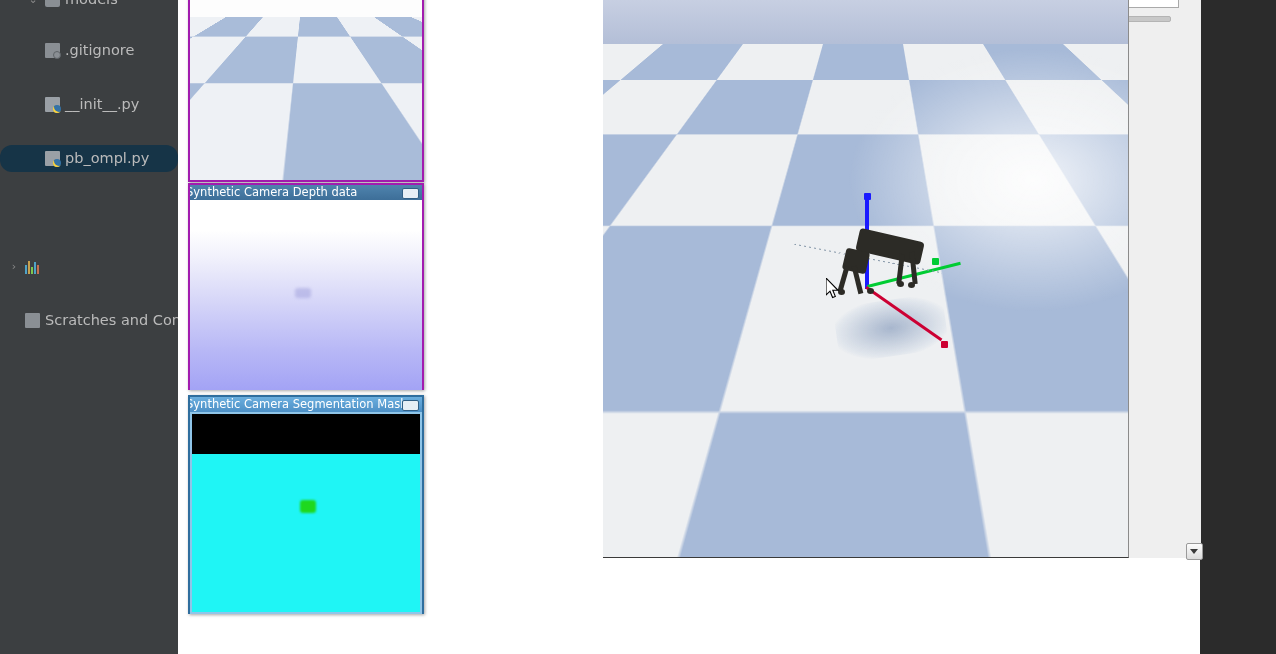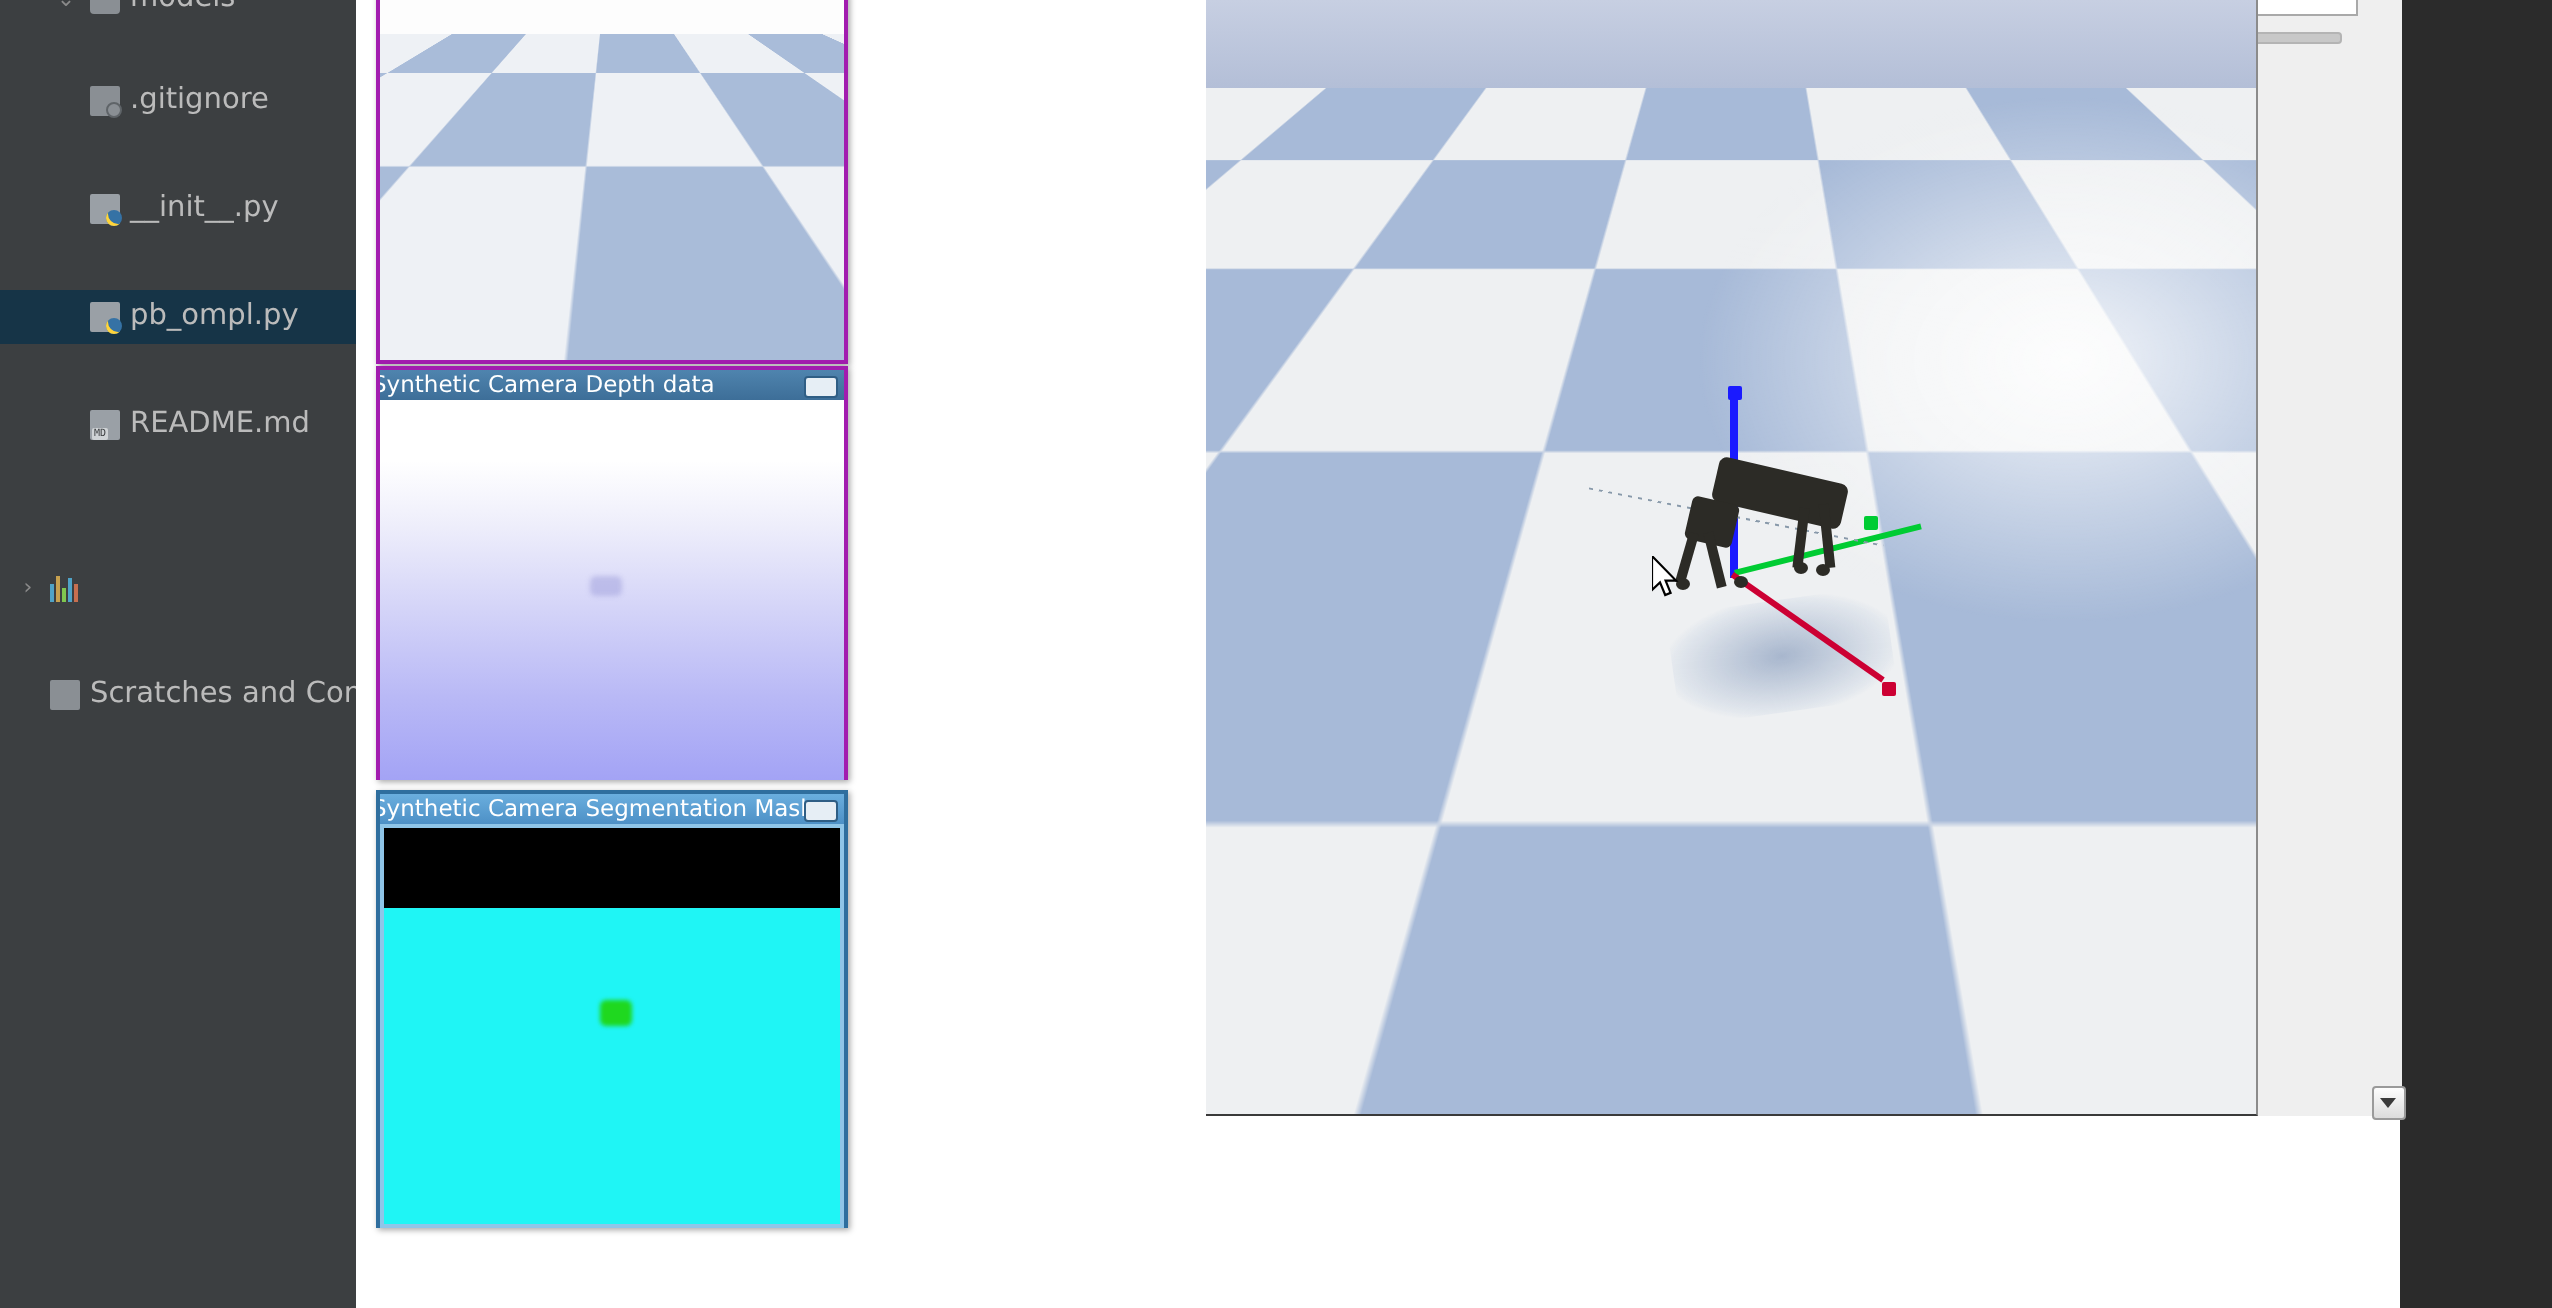--- a/index.html
+++ b/index.html
@@ -279,31 +279,25 @@
   <div class="tree-row depth2" style="top:10px;">
     <span class="ticon ic-page ic-git"></span>
     <span class="tlabel">.gitignore</span>
   </div>
 
   <div class="tree-row depth2" style="top:37px;">
     <span class="ticon ic-page ic-py"></span>
     <span class="tlabel">__init__.py</span>
   </div>
 
-  <div class="tree-row depth2 selected" style="top:64px;">
+  <div class="tree-row depth2 selected" style="top:64px;border-radius:12px;">
     <span class="ticon ic-page ic-py"></span>
     <span class="tlabel">pb_ompl.py</span>
   </div>
 
-  <div class="tree-row depth2" style="top:91px;">
-    <span class="ticon ic-page ic-md">
-        <span class="mdtag">MD</span>
-      </span>
-    <span class="tlabel">README.md</span>
-  </div>
 
 
   <div class="tree-row depth0" style="top:145px;">
     <span class="chevron">›</span>
     <span class="ticon ic-bars">
       <span style="left:0px;height:9px;background:#4fa3c7;"></span>
       <span style="left:3px;height:13px;background:#c7a14f;"></span>
       <span style="left:6px;height:7px;background:#7fc74f;"></span>
       <span style="left:9px;height:12px;background:#4fa3c7;"></span>
       <span style="left:12px;height:9px;background:#c76f4f;"></span>

